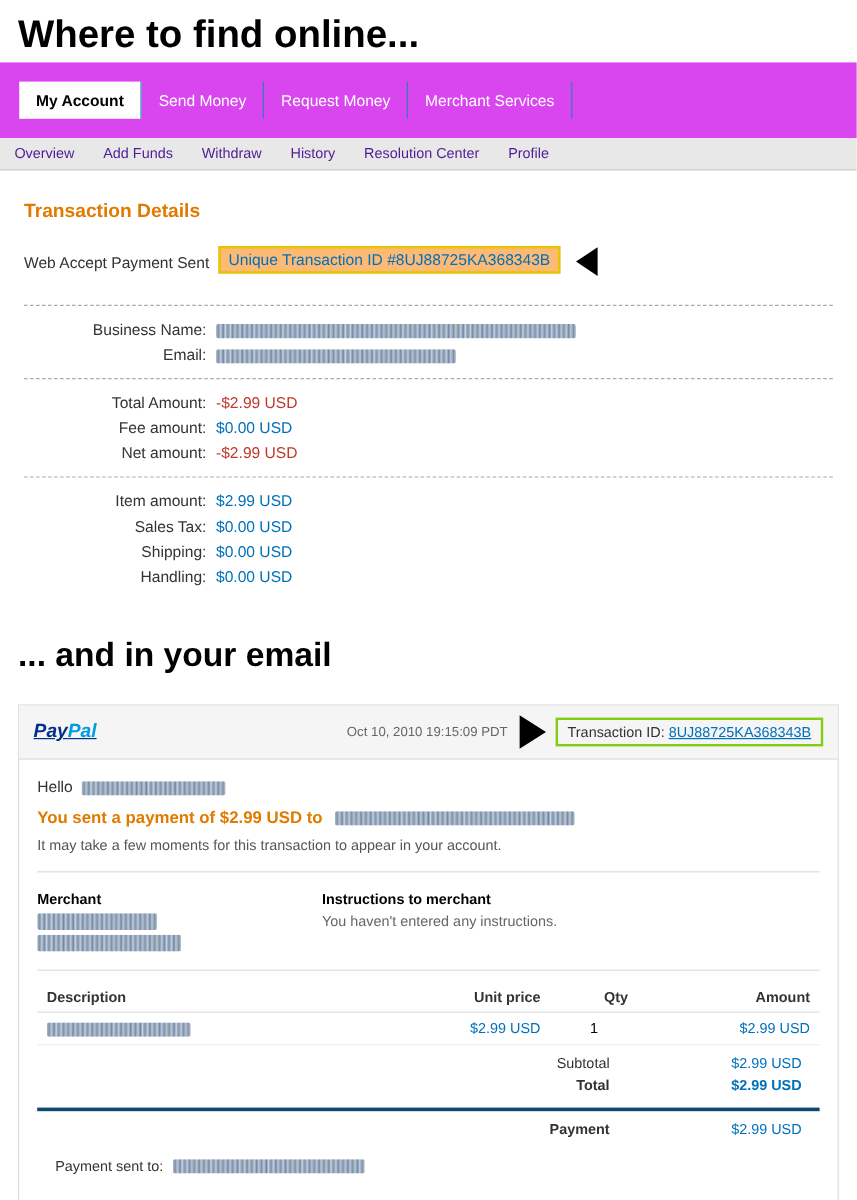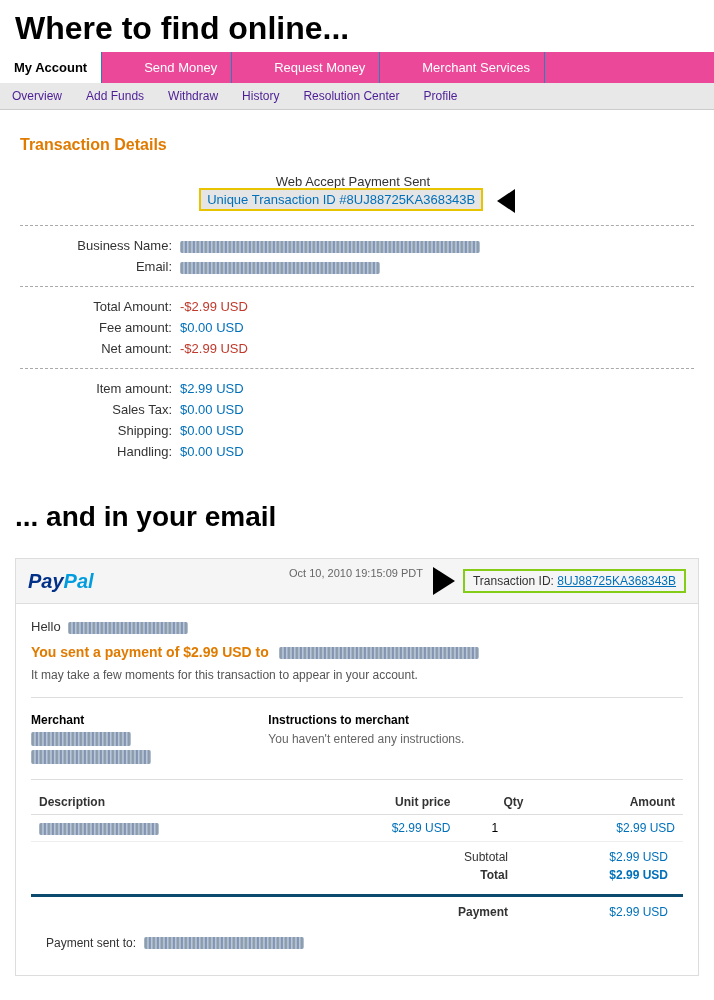--- a/index.html
+++ b/index.html
@@ -2,21 +2,21 @@
 <html><head>
   <meta charset="utf-8">
   <style>
     * { margin: 0; padding: 0; box-sizing: border-box; }
     body { font-family: Arial, sans-serif; font-size: 13px; background: #fff; width: 714px; }
 
     
     .page-title { font-size: 32px; font-weight: bold; padding: 10px 15px 5px; color: #000; }
 
     
-    .nav-tabs { display: flex; background: #ec4899; padding: 0; gap: 28px; }
+    .nav-tabs { display: flex; background: #d946ef; padding: 16px; }
     .nav-tab {
       padding: 8px 14px;
       color: #fff;
       font-size: 13px;
       cursor: pointer;
       border-right: 1px solid #2980b9;
       white-space: nowrap;
     }
     .nav-tab.active { background: #fff; color: #000; font-weight: bold; }
 
@@ -28,21 +28,21 @@
     .content { padding: 26px 20px; }
 
     .section-title { color: #e07b00; font-size: 16px; font-weight: bold; margin-bottom: 20px; }
 
     .detail-row { display: flex; margin-bottom: 6px; align-items: flex-start; }
     .detail-label { text-align: right; min-width: 160px; padding-right: 8px; color: #333; font-weight: normal; }
     .detail-value { color: #333; }
 
     .transaction-id-highlight {
       border: 2px solid #e8c400;
-      background: #e5e5e5;
+      background: #fdba74;
       padding: 2px 6px;
       color: #0070ba;
       font-size: 13px;
       text-align: right;
     }
     .arrow-left {
       display: inline-block;
       width: 0;
       height: 0;
       border-top: 12px solid transparent;
@@ -67,21 +67,21 @@
       color: transparent;
       border-radius: 2px;
       height: 12px;
       vertical-align: middle;
     }
 
     
     .email-section { margin-top: 20px; background: #fff; border: 1px solid #ddd; }
     .email-header-bar { background: #f5f5f5; padding: 8px 12px; display: flex; justify-content: space-between; align-items: center; border-bottom: 1px solid #ddd; }
 
-    .paypal-logo { font-size: 20px; font-weight: bold; font-style: italic; color: #003087; }
+    .paypal-logo { font-size: 16px; font-weight: bold; font-style: italic; color: #003087; text-decoration: underline; }
     .paypal-logo span { color: #009cde; }
 
     .email-date { font-size: 11px; color: #666; }
 
     .transaction-id-box {
       border: 2px solid #84cc16;
       padding: 3px 8px;
       display: inline-block;
       font-size: 12px;
       color: #333;
@@ -157,21 +157,21 @@
   <span class="sub-nav-item">Add Funds</span>
   <span class="sub-nav-item">Withdraw</span>
   <span class="sub-nav-item">History</span>
   <span class="sub-nav-item">Resolution Center</span>
   <span class="sub-nav-item">Profile</span>
 </div>
 
 <div class="content">
   <div class="section-title">Transaction Details</div>
 
-  <div class="detail-row" style="margin-bottom: 12px; align-items: center; flex-direction: column;">
+  <div class="detail-row" style="margin-bottom: 24px; align-items: center;">
     <div class="detail-label">Web Accept Payment Sent</div>
     <div class="detail-value">
       <span class="transaction-id-highlight">Unique Transaction ID #8UJ88725KA368343B</span>
       <span class="arrow-left"></span>
     </div>
   </div>
 
   <hr class="dotted-divider">
 
   <div class="detail-row">
@@ -233,21 +233,21 @@
 
 <div style="margin: 0 15px 20px;">
   <div class="email-section">
 
     <div class="email-header-bar">
       <div style="display: flex; align-items: center; gap: 20px;">
         <div class="paypal-logo">
           Pay<span>Pal</span>
         </div>
       </div>
-      <div style="display: flex; align-items: flex-start; gap: 10px;">
+      <div style="display: flex; align-items: center; gap: 10px;">
         <span class="email-date">Oct 10, 2010 19:15:09 PDT</span>
         <div style="display: flex; align-items: center;">
           <div class="arrow-right-thick"></div>
           <div class="transaction-id-box">
             <span>Transaction ID:</span>
             <a href="#">8UJ88725KA368343B</a>
           </div>
         </div>
       </div>
     </div>

